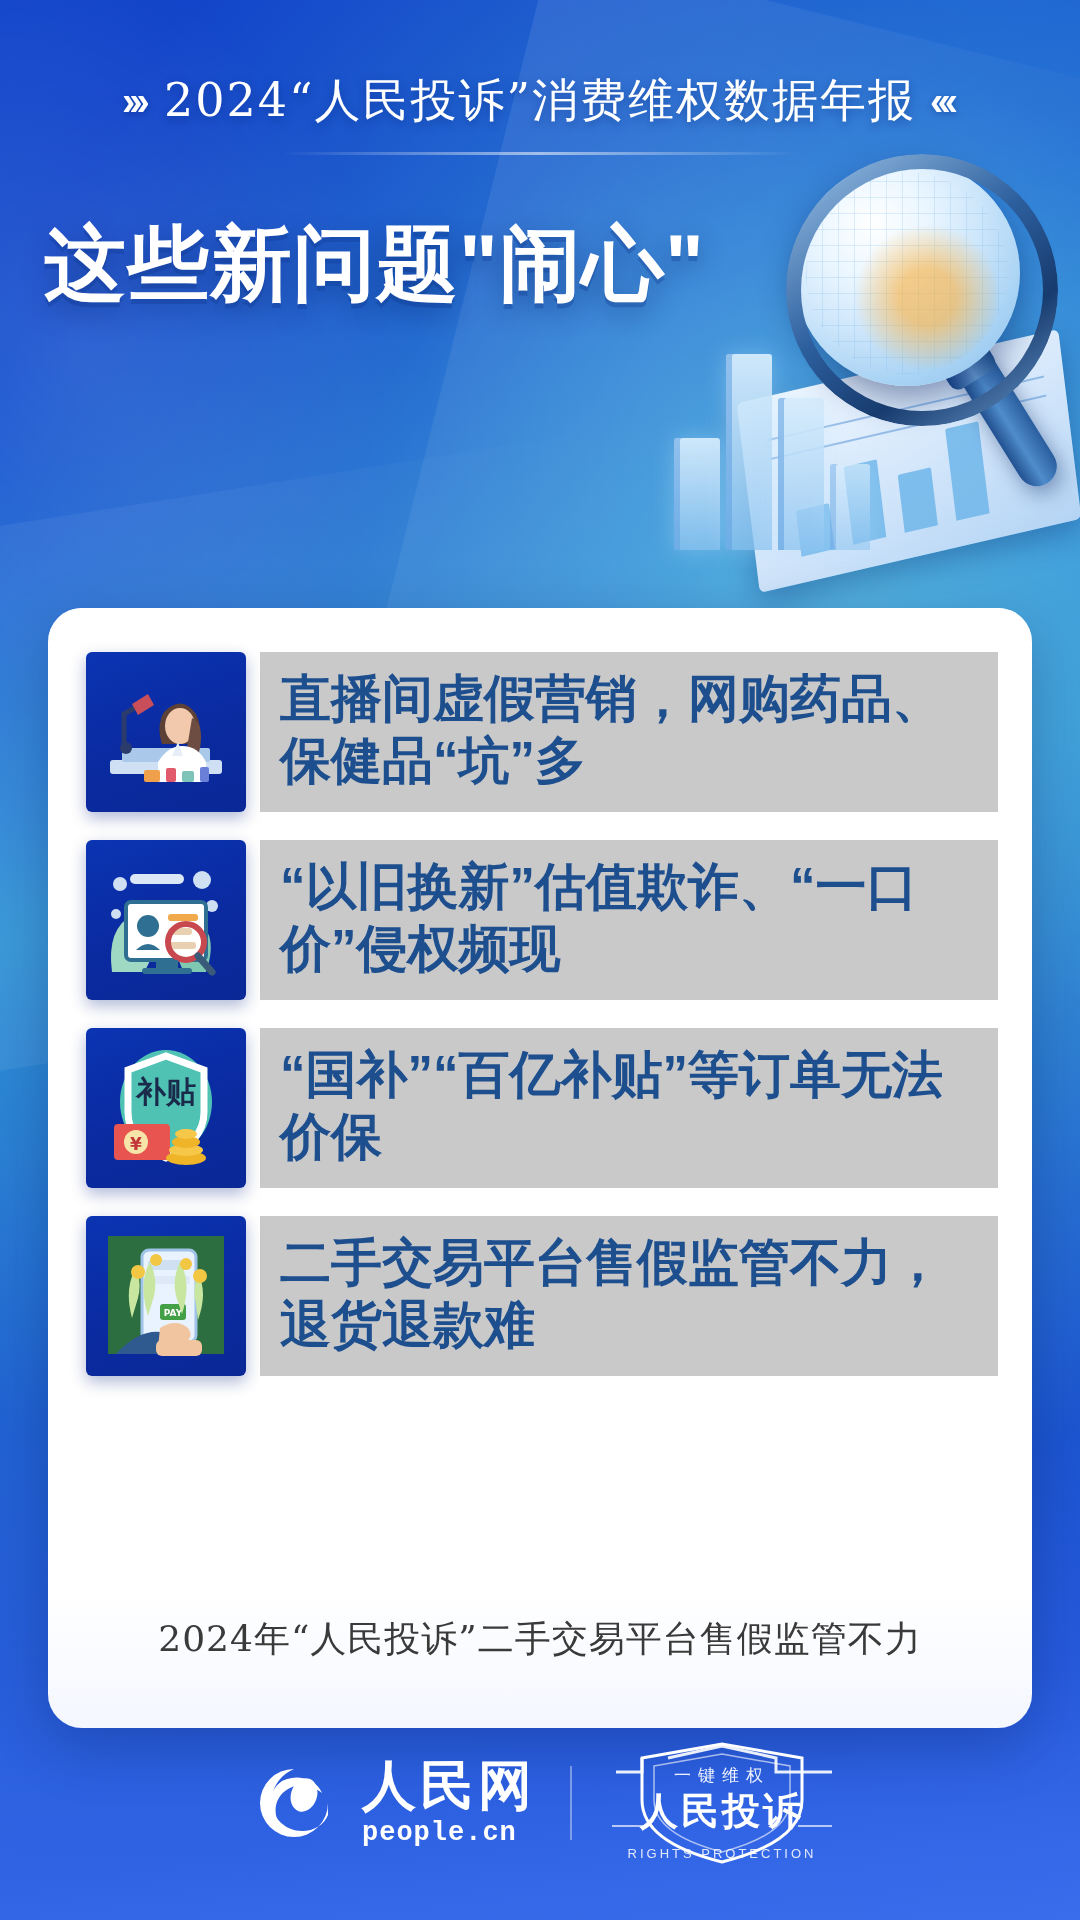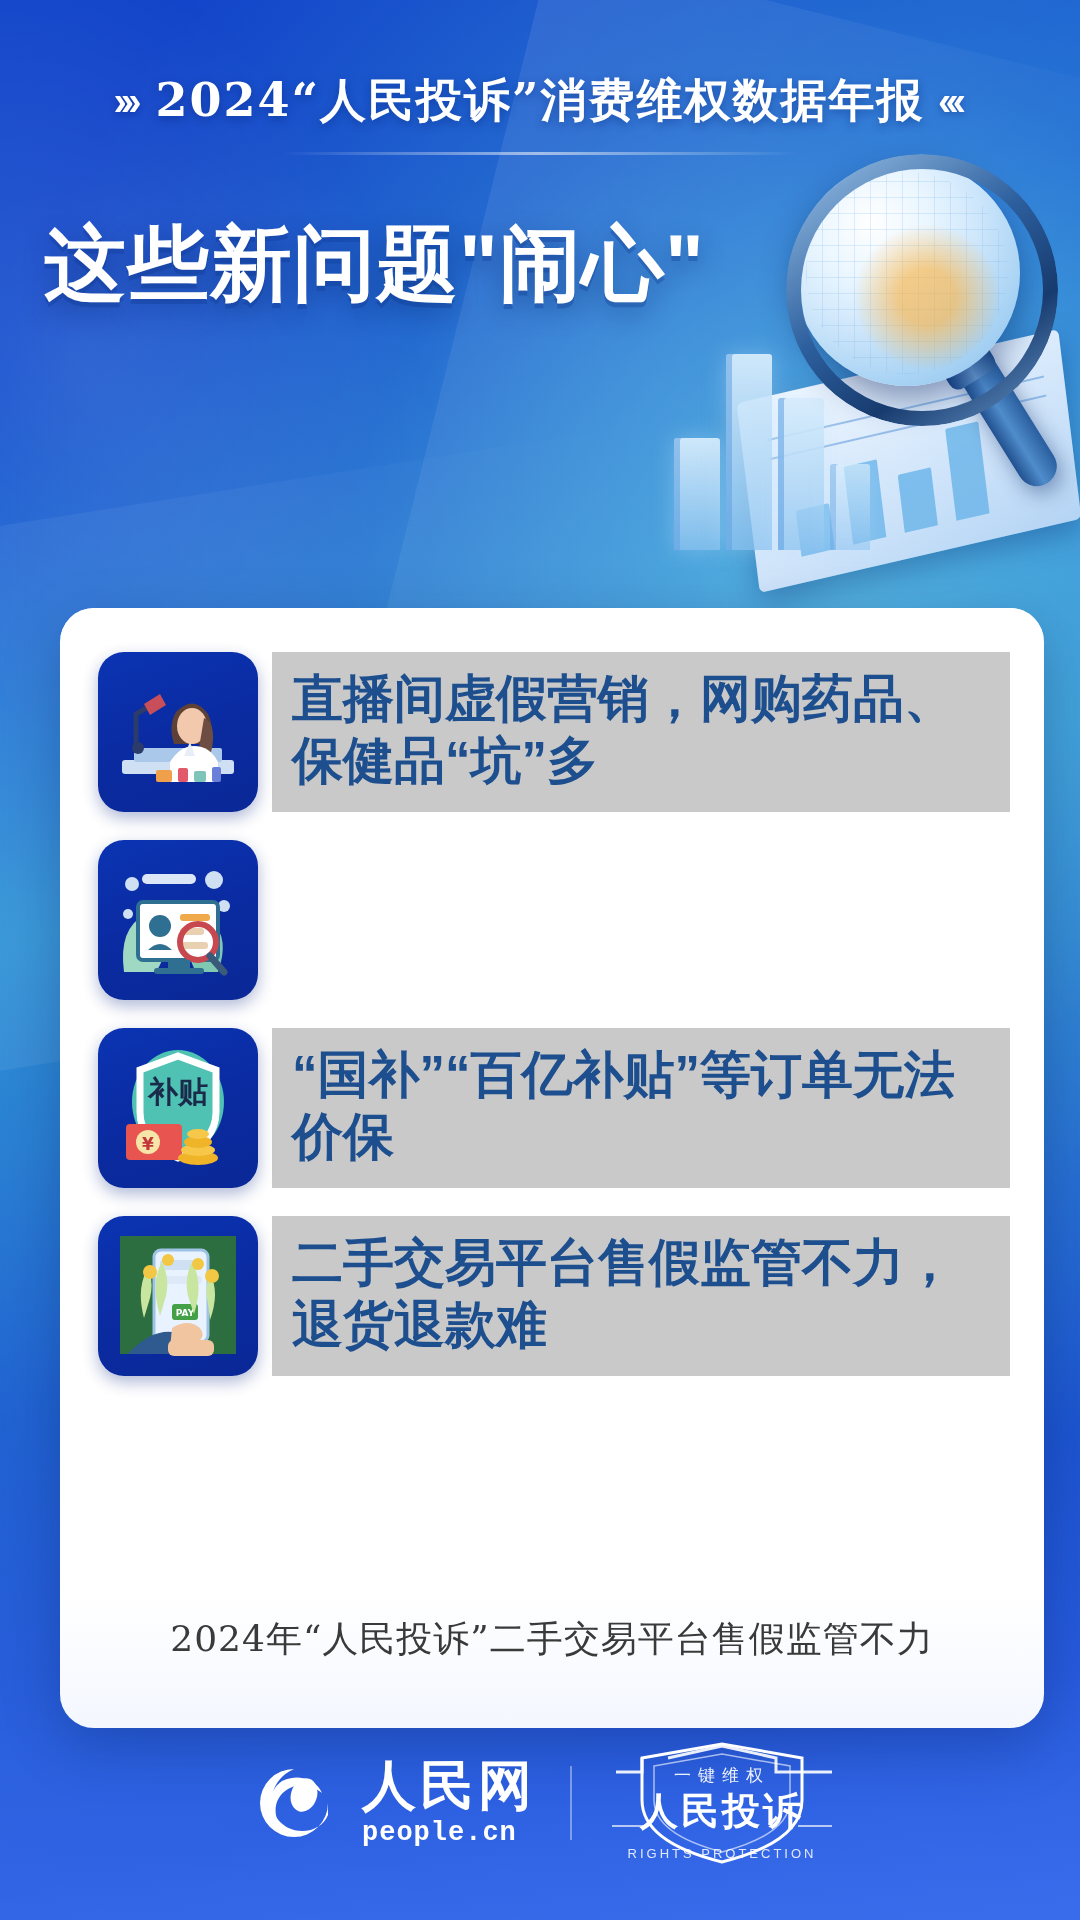--- a/index.html
+++ b/index.html
@@ -33,21 +33,21 @@
     position:absolute;left:0;top:62px;width:1080px;height:78px;
     display:flex;align-items:center;justify-content:center;gap:20px;
   }
   .header .chev{
     color:#ffffff;font-size:40px;letter-spacing:-6px;font-weight:700;
     text-shadow:0 2px 6px rgba(0,30,110,.35);line-height:1;
     display:flex;
   }
   .header .chev.right{transform:scaleX(-1);}
   .header-title{
-    color:#ffffff;font-size:46px;font-weight:700;letter-spacing:2px;
+    color:#ffffff;font-size:46px;font-weight:400;letter-spacing:2px;
     white-space:nowrap;
     text-shadow:0 3px 10px rgba(0,35,120,.45);
     font-family:"DejaVu Serif","Liberation Serif",serif;
   }
   .header-underline{
     position:absolute;left:50%;transform:translateX(-50%);
     top:152px;width:520px;height:3px;
     background:linear-gradient(90deg,rgba(255,255,255,0),rgba(255,255,255,.55),rgba(255,255,255,0));
     filter:blur(.6px);
   }
@@ -110,30 +110,30 @@
   .main-title{position:absolute;left:44px;top:216px;width:700px;}
   .main-title .line{
     display:block;color:#ffffff;font-weight:800;
     font-size:82px;line-height:1.16;letter-spacing:1px;
     text-shadow:0 5px 0 rgba(12,52,140,.30), 0 10px 26px rgba(4,30,95,.42);
     white-space:nowrap;
   }
 
   
   .card{
-    position:absolute;left:60px;top:608px;width:984px;height:1120px;
+    position:absolute;left:48px;top:608px;width:984px;height:1120px;
     background:linear-gradient(180deg,#ffffff 0%,#ffffff 88%,#f4f7ff 100%);
     border-radius:34px;
     box-shadow:0 18px 56px rgba(3,25,85,.28), 0 2px 0 rgba(255,255,255,.9) inset;
   }
   .items{position:absolute;left:38px;top:44px;right:34px;}
   .item{display:flex;align-items:flex-start;margin-bottom:28px;}
   .item:last-of-type{margin-bottom:0;}
   .tile{
-    flex:0 0 auto;width:160px;height:160px;border-radius:26px;
+    flex:0 0 auto;width:160px;height:160px;border-radius:6px;
     background:linear-gradient(160deg,#0b34b3,#0a2aa0 55%,#0a2896);
     position:relative;overflow:hidden;
     box-shadow:0 6px 16px rgba(8,36,130,.32);
   }
   .tile svg{position:absolute;inset:0;width:100%;height:100%;}
   .band{
     flex:1 1 auto;margin-left:14px;min-height:160px;
     background:#c9c9c9;
     display:flex;align-items:center;
     padding:6px 18px 10px 20px;box-sizing:border-box;
@@ -262,20 +262,23 @@
             <circle cx="62" cy="86" r="11" fill="#2f6f91"></circle>
             <path d="M50 110 q12 -12 24 0z" fill="#2f6f91"></path>
             <rect x="82" y="74" width="30" height="7" rx="3" fill="#f0a94b"></rect>
             <rect x="82" y="88" width="24" height="7" rx="3" fill="#e8d0b0"></rect>
             <rect x="82" y="102" width="28" height="7" rx="3" fill="#e8d0b0"></rect>
             <circle cx="100" cy="102" r="18" fill="none" stroke="#c8484f" stroke-width="6"></circle>
             <path d="M112 116 l14 16" stroke="#3a5a7a" stroke-width="7" stroke-linecap="round"></path>
             <rect x="70" y="120" width="22" height="8" fill="#2f6f91"></rect>
             <rect x="56" y="128" width="50" height="6" rx="3" fill="#2f6f91"></rect>
           </svg>
+        </div>
+        <div class="band">
+          <p>“以旧换新”估值欺诈、“一口价”侵权频现</p>
         </div>
       </div>
 
       <div class="item">
         <div class="tile">
           <svg viewBox="0 0 160 160">
             <ellipse cx="80" cy="74" rx="46" ry="52" fill="#4fc2b4"></ellipse>
             <path d="M80 28 L118 42 V84 q0 30 -38 46 q-38 -16 -38 -46 V42z" fill="none" stroke="#ffffff" stroke-width="7"></path>
             <text x="80" y="74" text-anchor="middle" font-family="DejaVu Sans, sans-serif" font-size="30" font-weight="700" fill="#1a2a4a">补贴</text>
             <rect x="28" y="96" width="56" height="36" rx="4" fill="#e8544f"></rect>

